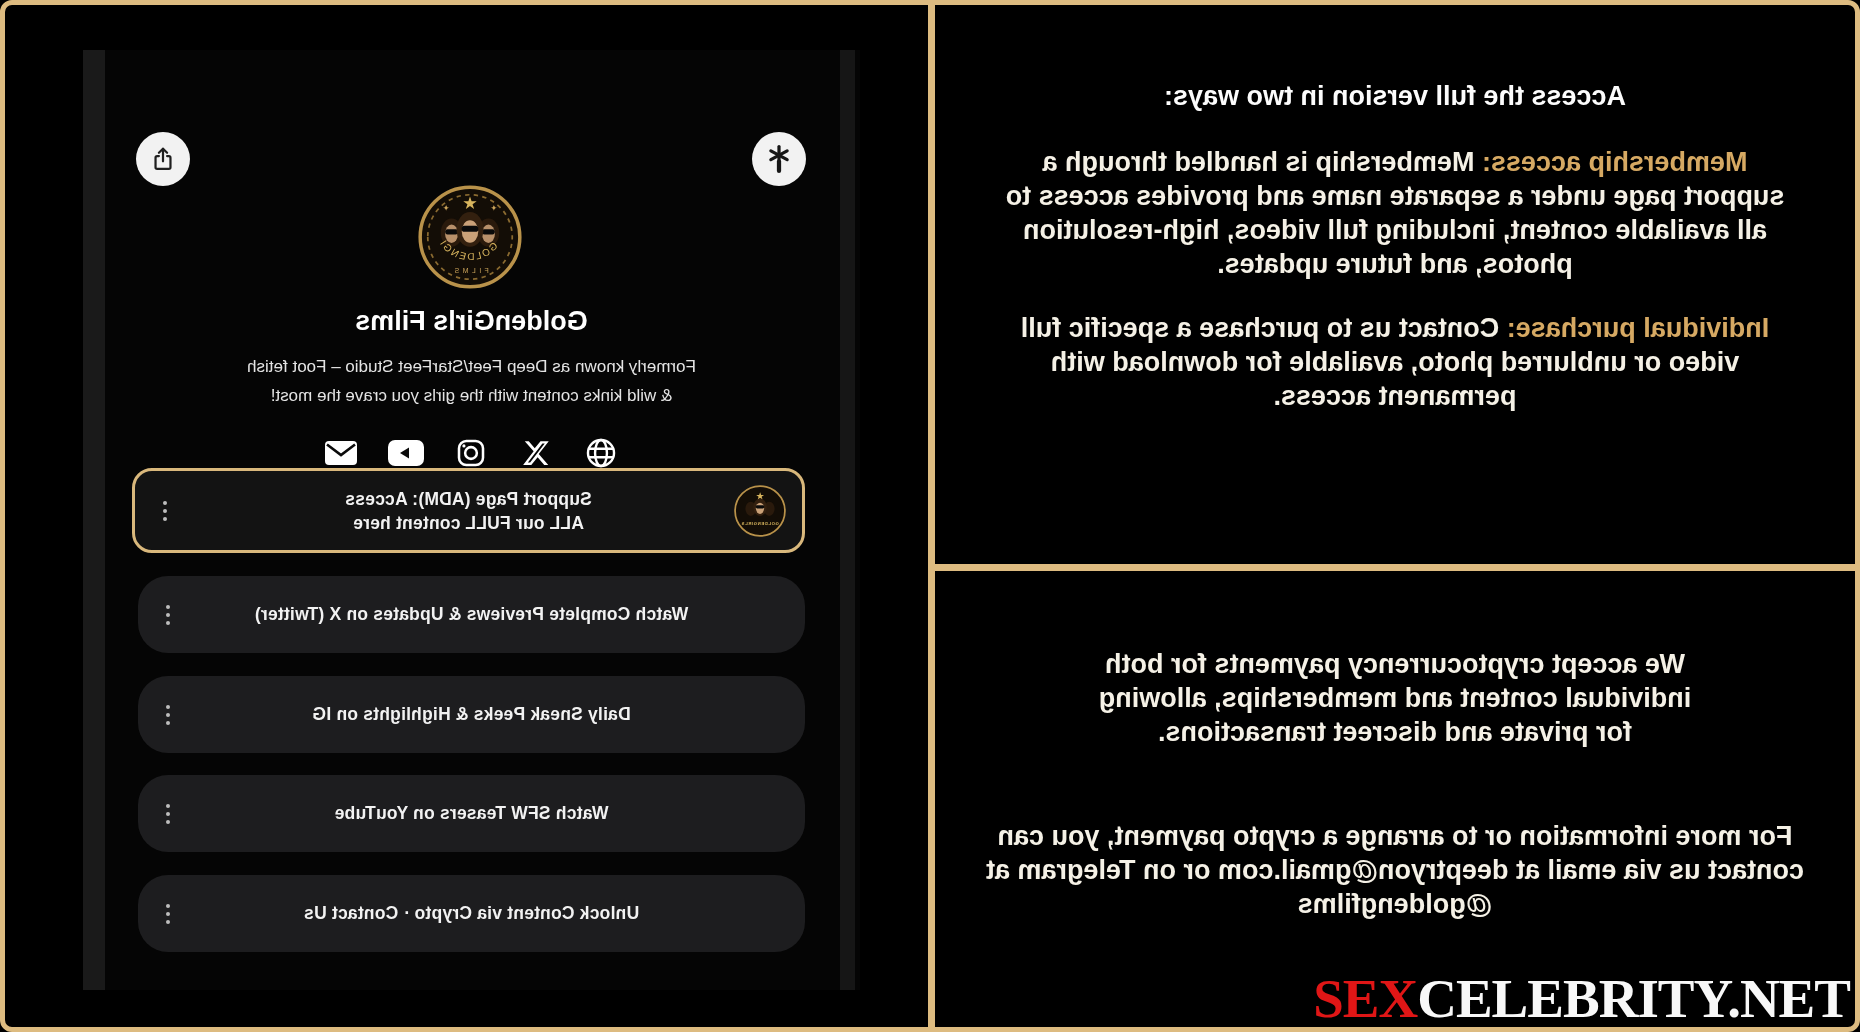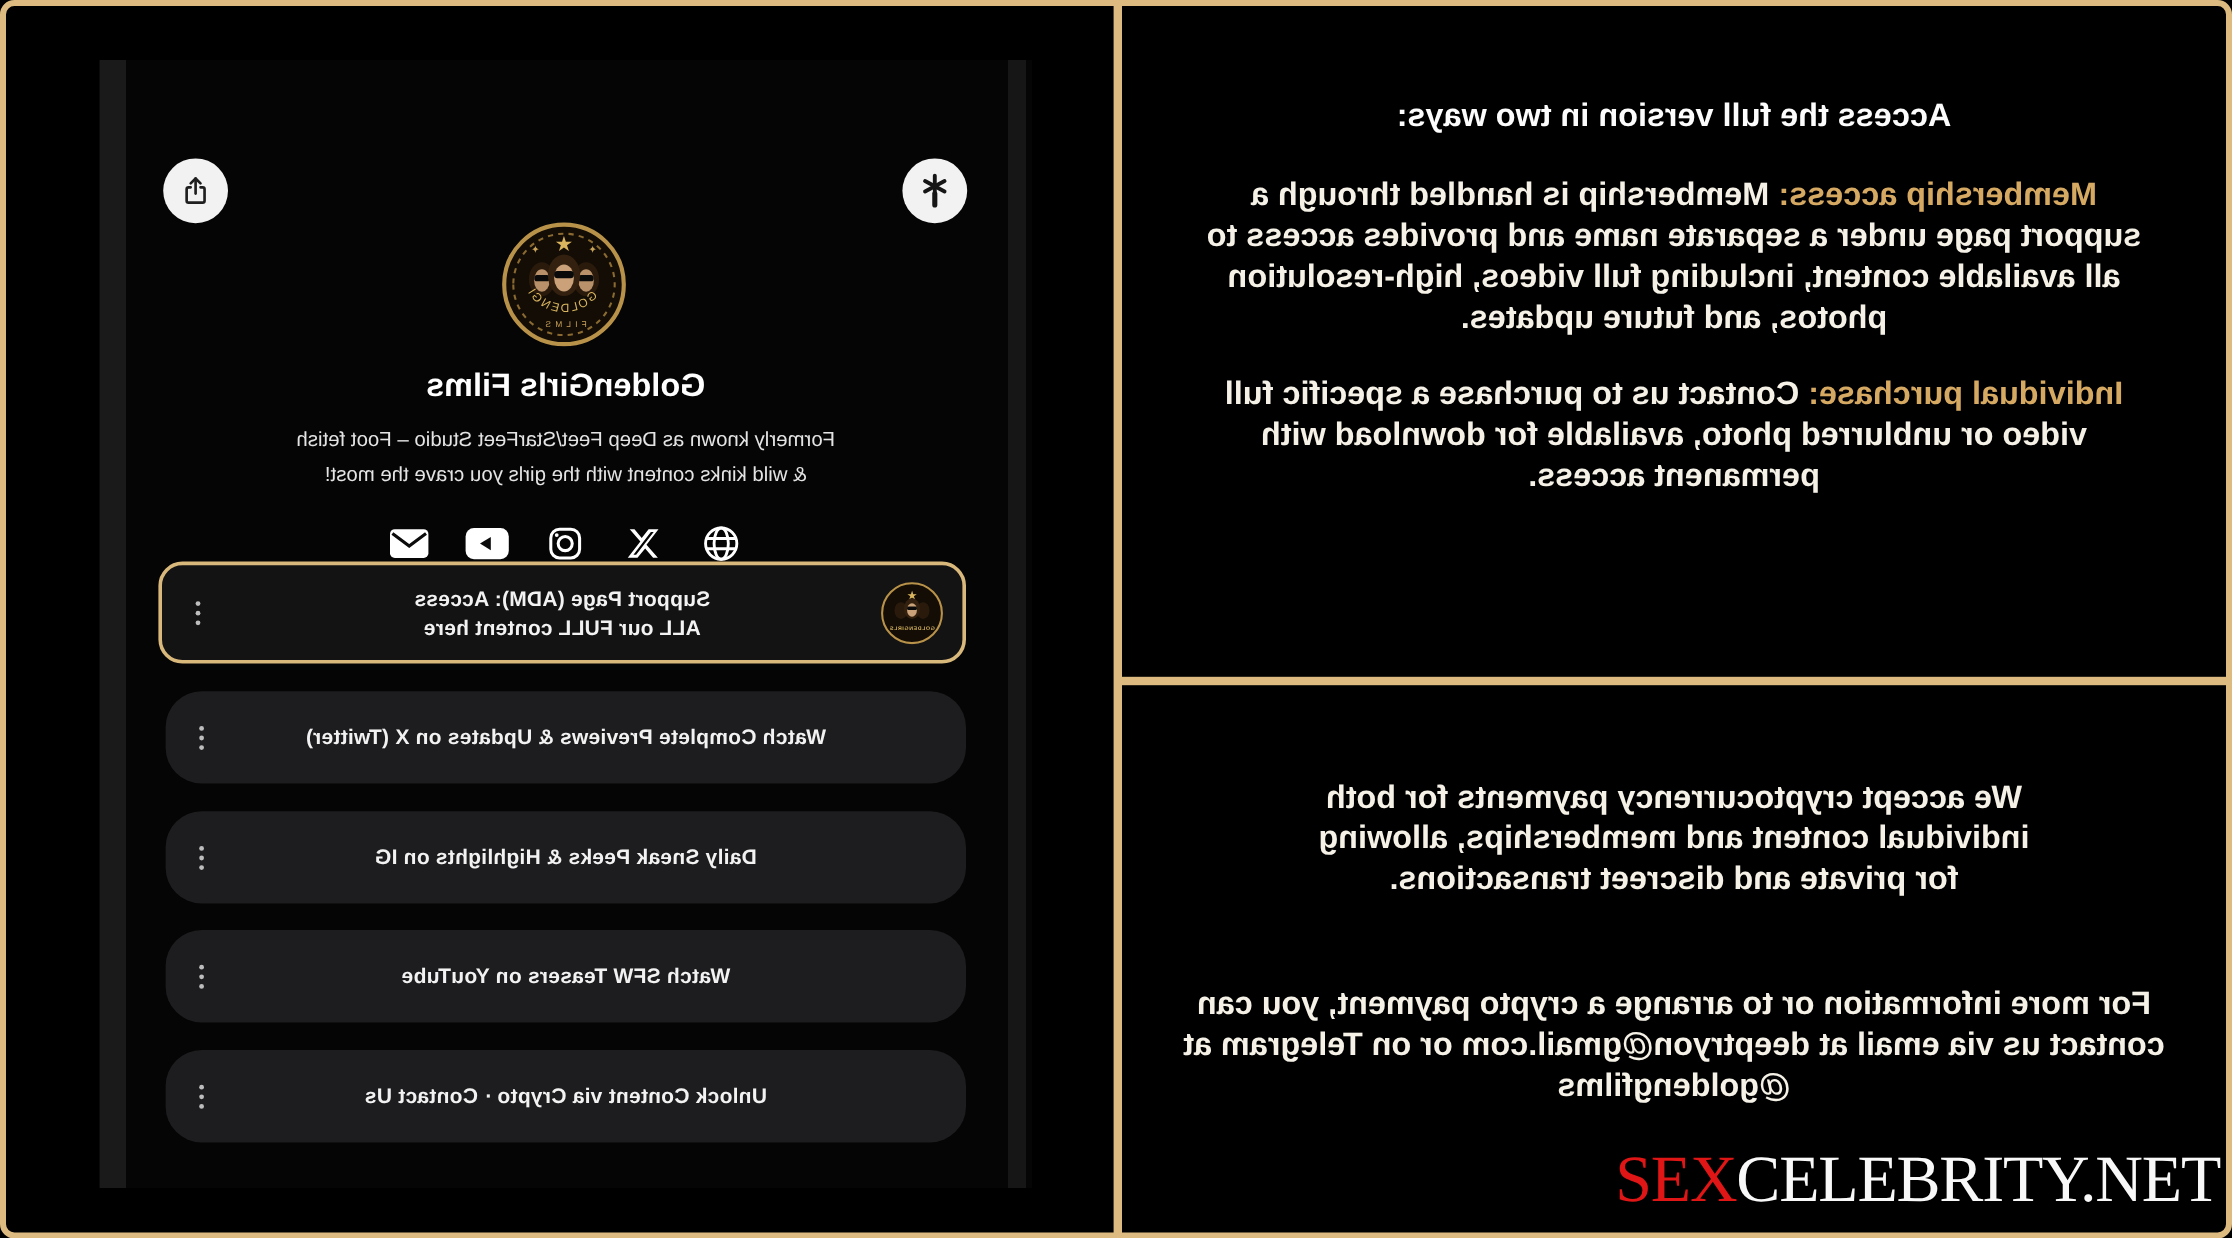--- a/index.html
+++ b/index.html
@@ -41,22 +41,22 @@
          color:#f5f1e6;font-weight:700;font-size:27px;line-height:34px;text-align:center;}
   .panel-rt{top:5px;height:559px;padding-top:74px;box-sizing:border-box;}
   .panel-rb{top:571px;height:456px;padding-top:76px;box-sizing:border-box;}
   .rt-head{color:#fcfcfc;margin-bottom:32px;}
   .p-m{max-width:800px;margin-bottom:30px;}
   .p-i{max-width:760px;}
   .p-c{max-width:630px;margin-bottom:70px;}
   .p-f{max-width:830px;}
   .gold{color:#d6a963;}
   
-  .watermark{position:absolute;right:10px;bottom:18px;z-index:50;font-family:"Liberation Serif", serif;
-             font-weight:400;font-size:55px;letter-spacing:-1px;white-space:nowrap;
+  .watermark{position:absolute;right:10px;bottom:2px;z-index:50;font-family:"Liberation Serif", serif;
+             font-weight:700;font-size:55px;letter-spacing:-1px;white-space:nowrap;
              text-shadow:0 0 4px #000;}
   .wm-red{color:#e01616;} .wm-white{color:#f8f8f8;}
   svg{display:block;}
 </style>
 </head>
 <body>
 
 <div class="page">
 
   <div class="phone mirror">

